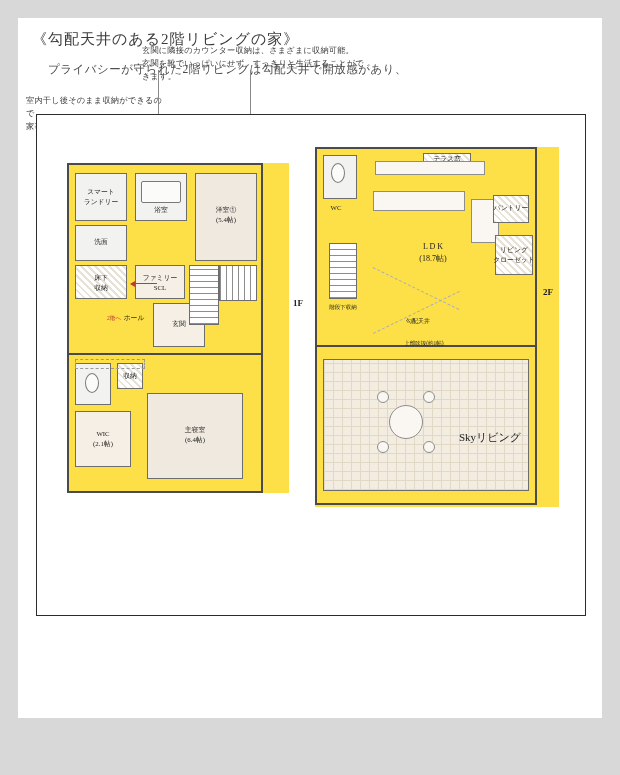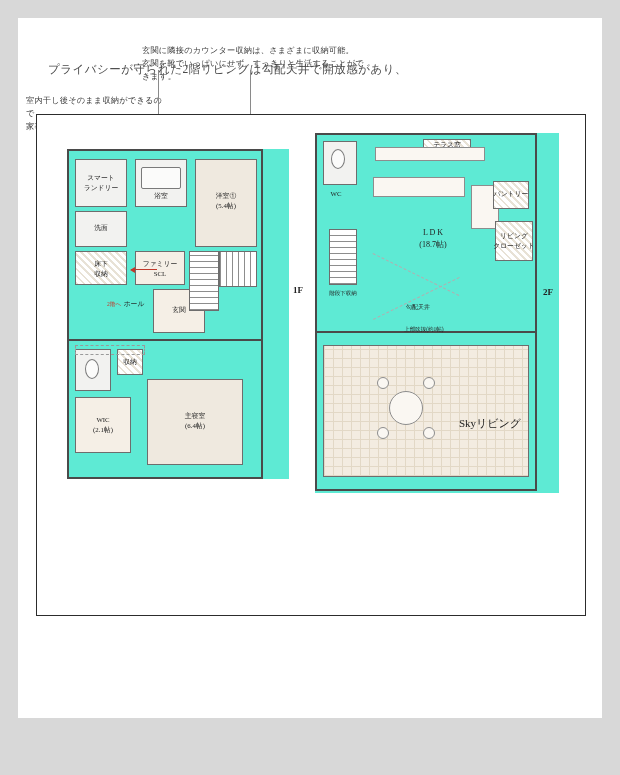--- a/index.html
+++ b/index.html
@@ -54,21 +54,22 @@
   .n-bottom-right{left:258px;top:486px;width:270px;}
 
   
   .lead{position:absolute;background:#8a8a8a;}
   .v{width:1px;}
   .h{height:1px;}
 
   
   .floor{
     position:absolute;
-    background:#5eead4;
+    background:#fde047;
+    margin-top:14px;
   }
   .floor1{left:52px;top:140px;width:215px;height:310px;}
   .floor2{left:300px;top:128px;width:236px;height:330px;}
   .fl-label{
     position:absolute;
     font-size:9px;color:#222;font-weight:bold;
     font-family:"Liberation Serif", serif;
   }
   .lab1{left:272px;top:280px;}
   .lab2{left:523px;top:270px;}
@@ -164,20 +165,21 @@
     box-sizing:border-box;
     background:#faf7f2;
   }
 </style>
 </head>
 <body>
 
 <div id="page">
   <div class="sheet">
 
+    <div class="title">《勾配天井のある2階リビングの家》</div>
     <div class="subtitle">
       <div>プライバシーが守られた2階リビングは勾配天井で開放感があり、</div>
     </div>
 
     <div class="note n-top" style="white-space:pre-line;margin-left:6px;">玄関に隣接のカウンター収納は、さまざまに収納可能。
 玄関を靴でいっぱいにせず、すっきりと生活することができます。</div>
     <div class="note n-left" style="white-space:pre-line;">室内干し後そのまま収納ができるので
 家事動線がスムーズです。</div>
     <div class="note n-bottom-left" style="white-space:pre-line;">寝室に隣接の広めのウォークインクローゼット
 は大容量収納が可能です。</div>
@@ -248,21 +250,21 @@
         <div class="room wood" style="left:8px;top:248px;width:56px;height:56px;"></div>
         <div class="roomtag" style="left:10px;top:266px;width:52px;">WIC
 (2.1帖)</div>
 
         <div class="room tatami" style="left:80px;top:230px;width:96px;height:86px;"></div>
         <div class="roomtag" style="left:96px;top:262px;width:64px;">主寝室
 (6.4帖)</div>
 
         <div class="dash" style="left:8px;top:196px;width:70px;height:10px;"></div>
       </div>
-      <div class="fl-label lab1" style="left:256px;top:170px;">1F</div>
+      <div class="fl-label lab1" style="left:256px;top:183px;">1F</div>
 
       <div class="floor floor2" style="left:278px;top:18px;width:244px;height:360px;">
 
         <div class="wall" style="left:0;top:0;width:222px;height:2px;"></div>
         <div class="wall" style="left:0;top:0;width:2px;height:200px;"></div>
         <div class="wall" style="left:220px;top:0;width:2px;height:200px;"></div>
         <div class="wall" style="left:0;top:198px;width:222px;height:2px;"></div>
         <div class="wall" style="left:0;top:198px;width:2px;height:160px;"></div>
         <div class="wall" style="left:220px;top:198px;width:2px;height:160px;"></div>
         <div class="wall" style="left:0;top:356px;width:222px;height:2px;"></div>

